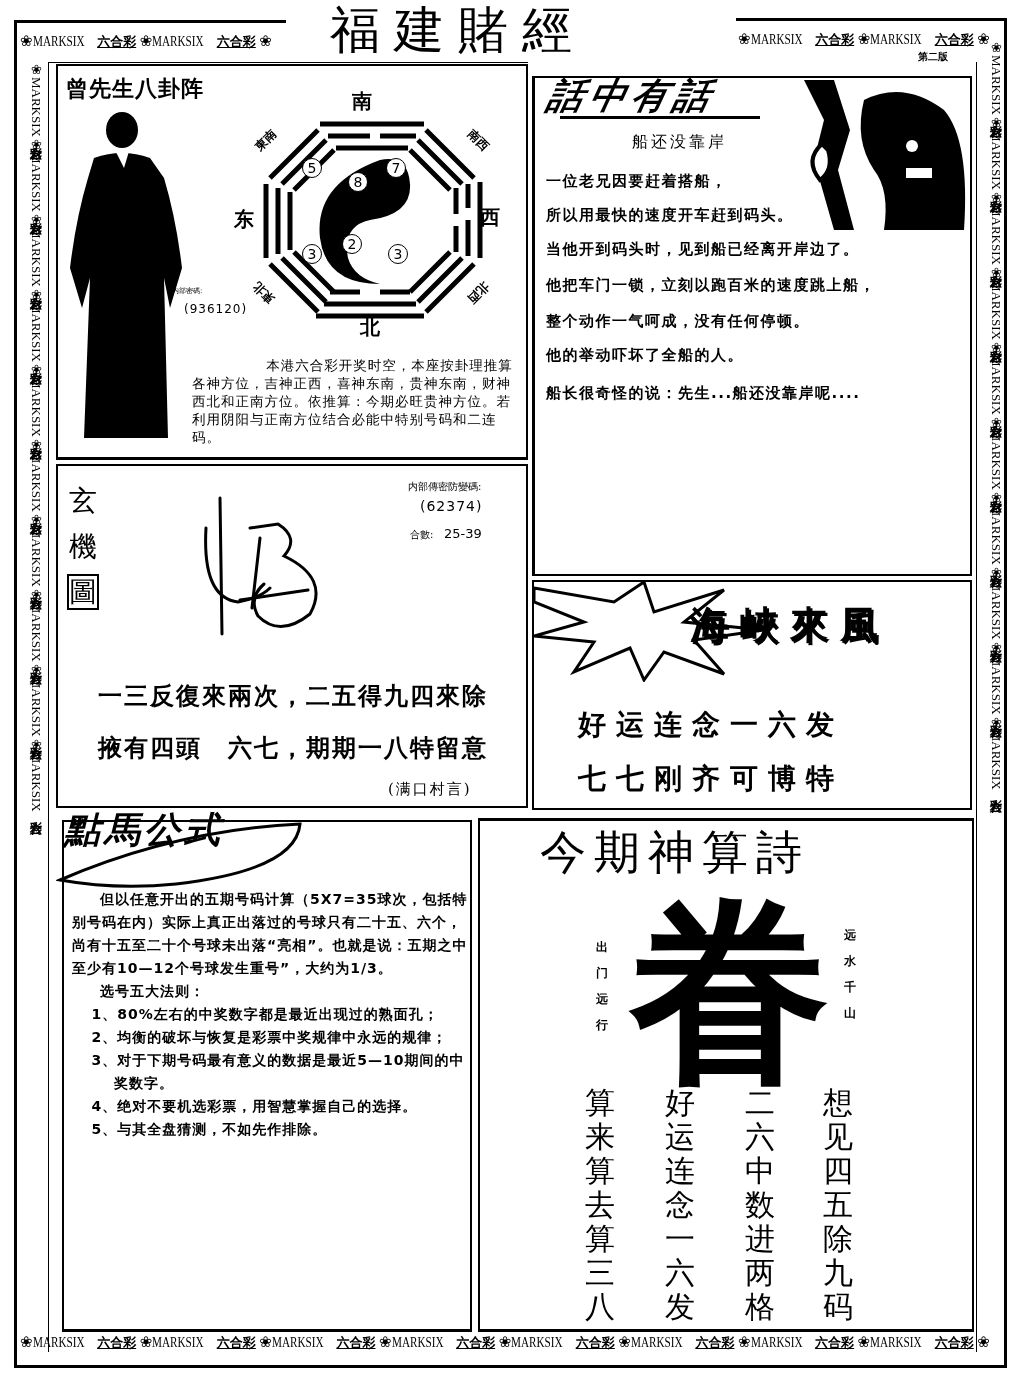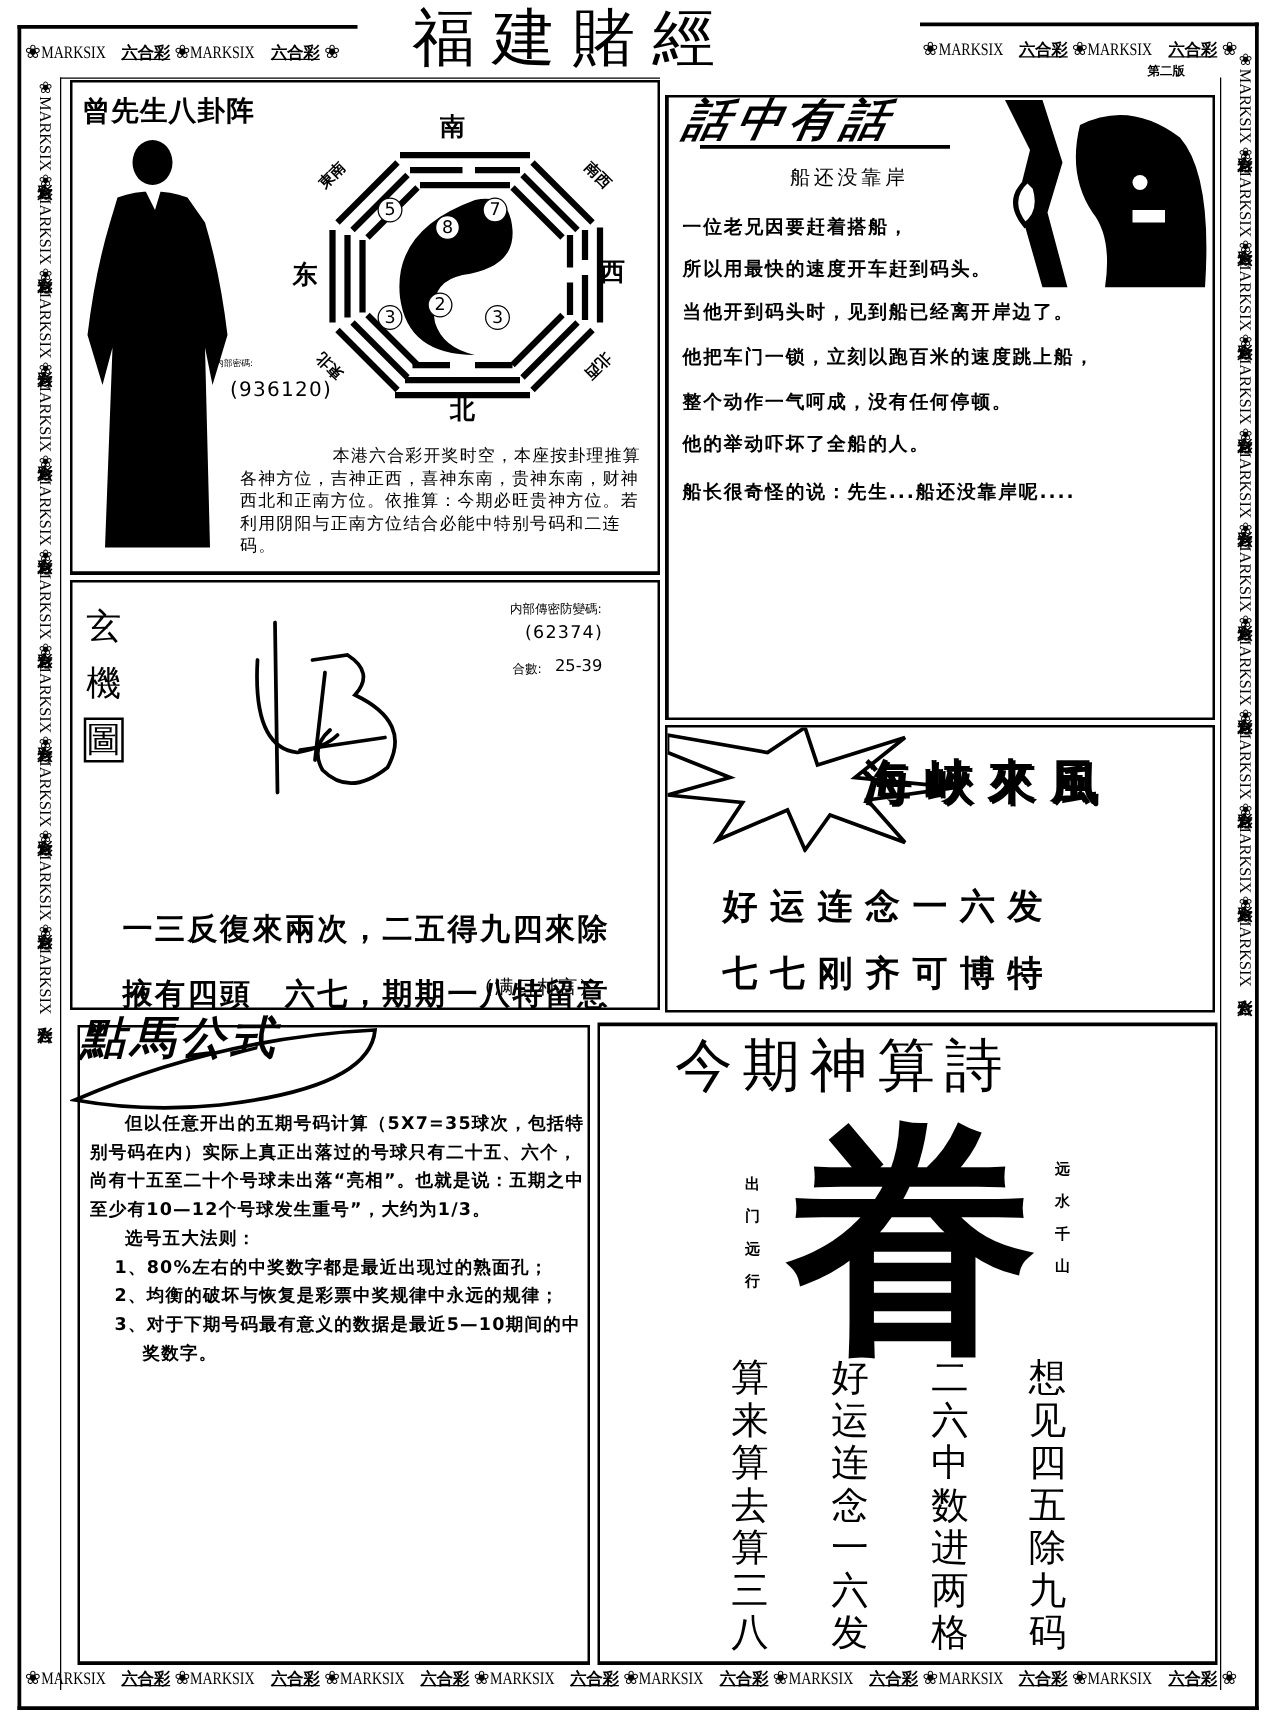--- a/index.html
+++ b/index.html
@@ -19,38 +19,38 @@
 
   .title { position: absolute; left: 330px; top: 0px; font-family: "DejaVu Serif", serif; font-size: 50px; letter-spacing: 14px; line-height: 60px; }
   .edition { position: absolute; left: 918px; top: 50px; font-size: 10px; font-weight: bold; }
 
   .box { position: absolute; border: 2px solid #000; background: #fff; }
 
   
   .p1-title { position: absolute; left: 66px; top: 74px; font-size: 22px; font-weight: bold; font-family: "DejaVu Sans", sans-serif; letter-spacing: 1px; }
   .figure { position: absolute; left: 64px; top: 108px; width: 124px; height: 340px; }
   .code-label { position: absolute; left: 172px; top: 286px; font-size: 7px; }
-  .code-value { position: absolute; left: 184px; top: 302px; font-size: 16px; letter-spacing: 1px; }
+  .code-value { position: absolute; left: 184px; top: 302px; font-size: 12px; letter-spacing: 1px; }
   .bagua { position: absolute; left: 230px; top: 88px; width: 280px; height: 250px; }
   .bagua-dir { position: absolute; font-size: 20px; font-weight: bold; }
   .bagua-sub { position: absolute; font-size: 12px; font-weight: bold; }
   .circle-num { position: absolute; width: 20px; height: 20px; border: 1px solid #000; border-radius: 50%; font-size: 14px; line-height: 18px; text-align: center; background: #fff; }
   .p1-text { position: absolute; left: 192px; top: 356px; width: 328px; font-family: "DejaVu Serif", serif; font-size: 13.5px; line-height: 18px; letter-spacing: 1px; text-indent: 5.5em; }
 
   
   .p2-heading { position: absolute; left: 548px; top: 72px; font-family: "DejaVu Serif", serif; font-style: italic; font-size: 36px; font-weight: bold; letter-spacing: 6px; transform: skewX(-12deg); }
   .p2-heading-line { position: absolute; height: 3px; background: #000; }
   .p2-sub { position: absolute; left: 632px; top: 132px; font-size: 16px; font-weight: normal; letter-spacing: 3px; }
   .p2-line { position: absolute; left: 546px; font-size: 15px; font-weight: bold; letter-spacing: 1.5px; white-space: nowrap; }
   .ghost { position: absolute; left: 794px; top: 80px; width: 176px; height: 150px; }
 
   
   .p3-vert { position: absolute; left: 66px; top: 478px; width: 34px; font-family: "DejaVu Serif", serif; font-size: 28px; line-height: 46px; text-align: center; }
   .p3-info { position: absolute; font-size: 10px; }
-  .p3-verse { position: absolute; left: 98px; font-size: 24px; font-weight: bold; letter-spacing: 2px; white-space: nowrap; font-family: Liberation Mono, monospace; margin-top: 47px; }
+  .p3-verse { position: absolute; left: 98px; font-size: 24px; font-weight: bold; letter-spacing: 2px; white-space: nowrap; font-family: Liberation Mono, monospace; }
   .p3-sign { position: absolute; left: 388px; top: 780px; font-family: "DejaVu Serif", serif; font-size: 15px; letter-spacing: 2px; }
 
   
   .p4-title { position: absolute; left: 690px; top: 600px; font-family: "DejaVu Serif", serif; font-size: 38px; font-weight: bold; letter-spacing: 12px; text-shadow: 2px 2px 0 #000; }
   .p4-verse { position: absolute; left: 578px; font-family: "DejaVu Sans", sans-serif; font-size: 28px; font-weight: bold; letter-spacing: 10px; white-space: nowrap; }
 
   
   .p5-title { position: absolute; left: 64px; top: 806px; font-size: 36px; font-weight: bold; font-family: "DejaVu Sans", sans-serif; letter-spacing: 4px; font-style: italic; }
   .p5-text { position: absolute; left: 72px; top: 888px; width: 400px; font-size: 14px; font-weight: bold; line-height: 23px; letter-spacing: 1px; }
   .p5-text p.indent { text-indent: 2em; }
@@ -229,20 +229,22 @@
 <svg class="abs" style="left:56px;top:800px;" width="250" height="90" viewBox="0 0 250 90">
   <path d="M4 80 Q120 30 244 24 Q240 70 120 84 Q60 90 4 80 Z" fill="#fff" stroke="#000" stroke-width="3"></path>
 </svg>
 <div class="p5-title">點馬公式</div>
 <div class="p5-text">
   <p class="indent">但以任意开出的五期号码计算（5X7=35球次，包括特别号码在内）实际上真正出落过的号球只有二十五、六个，尚有十五至二十个号球未出落“亮相”。也就是说：五期之中至少有10—12个号球发生重号”，大约为1/3。</p>
   <p class="rules-title">选号五大法则：</p>
   <p class="rule">1、80%左右的中奖数字都是最近出现过的熟面孔；</p>
   <p class="rule">2、均衡的破坏与恢复是彩票中奖规律中永远的规律；</p>
   <p class="rule">3、对于下期号码最有意义的数据是最近5—10期间的中奖数字。</p>
+  <p class="rule">4、绝对不要机选彩票，用智慧掌握自己的选择。</p>
+  <p class="rule">5、与其全盘猜测，不如先作排除。</p>
 </div>
 
 <div class="box" style="left:478px;top:818px;width:496px;height:514px;border-width:3px 2px 3px 2px;"></div>
 <div class="p6-title">今期神算詩</div>
 <div class="p6-big">眷</div>
 <div class="p6-side" style="left:594px;top:934px;">出门远行</div>
 <div class="p6-side" style="left:842px;top:922px;">远水千山</div>
 <div class="p6-col" style="left:580px;">算来算去算三八</div>
 <div class="p6-col" style="left:660px;">好运连念一六发</div>
 <div class="p6-col" style="left:740px;">二六中数进两格</div>

